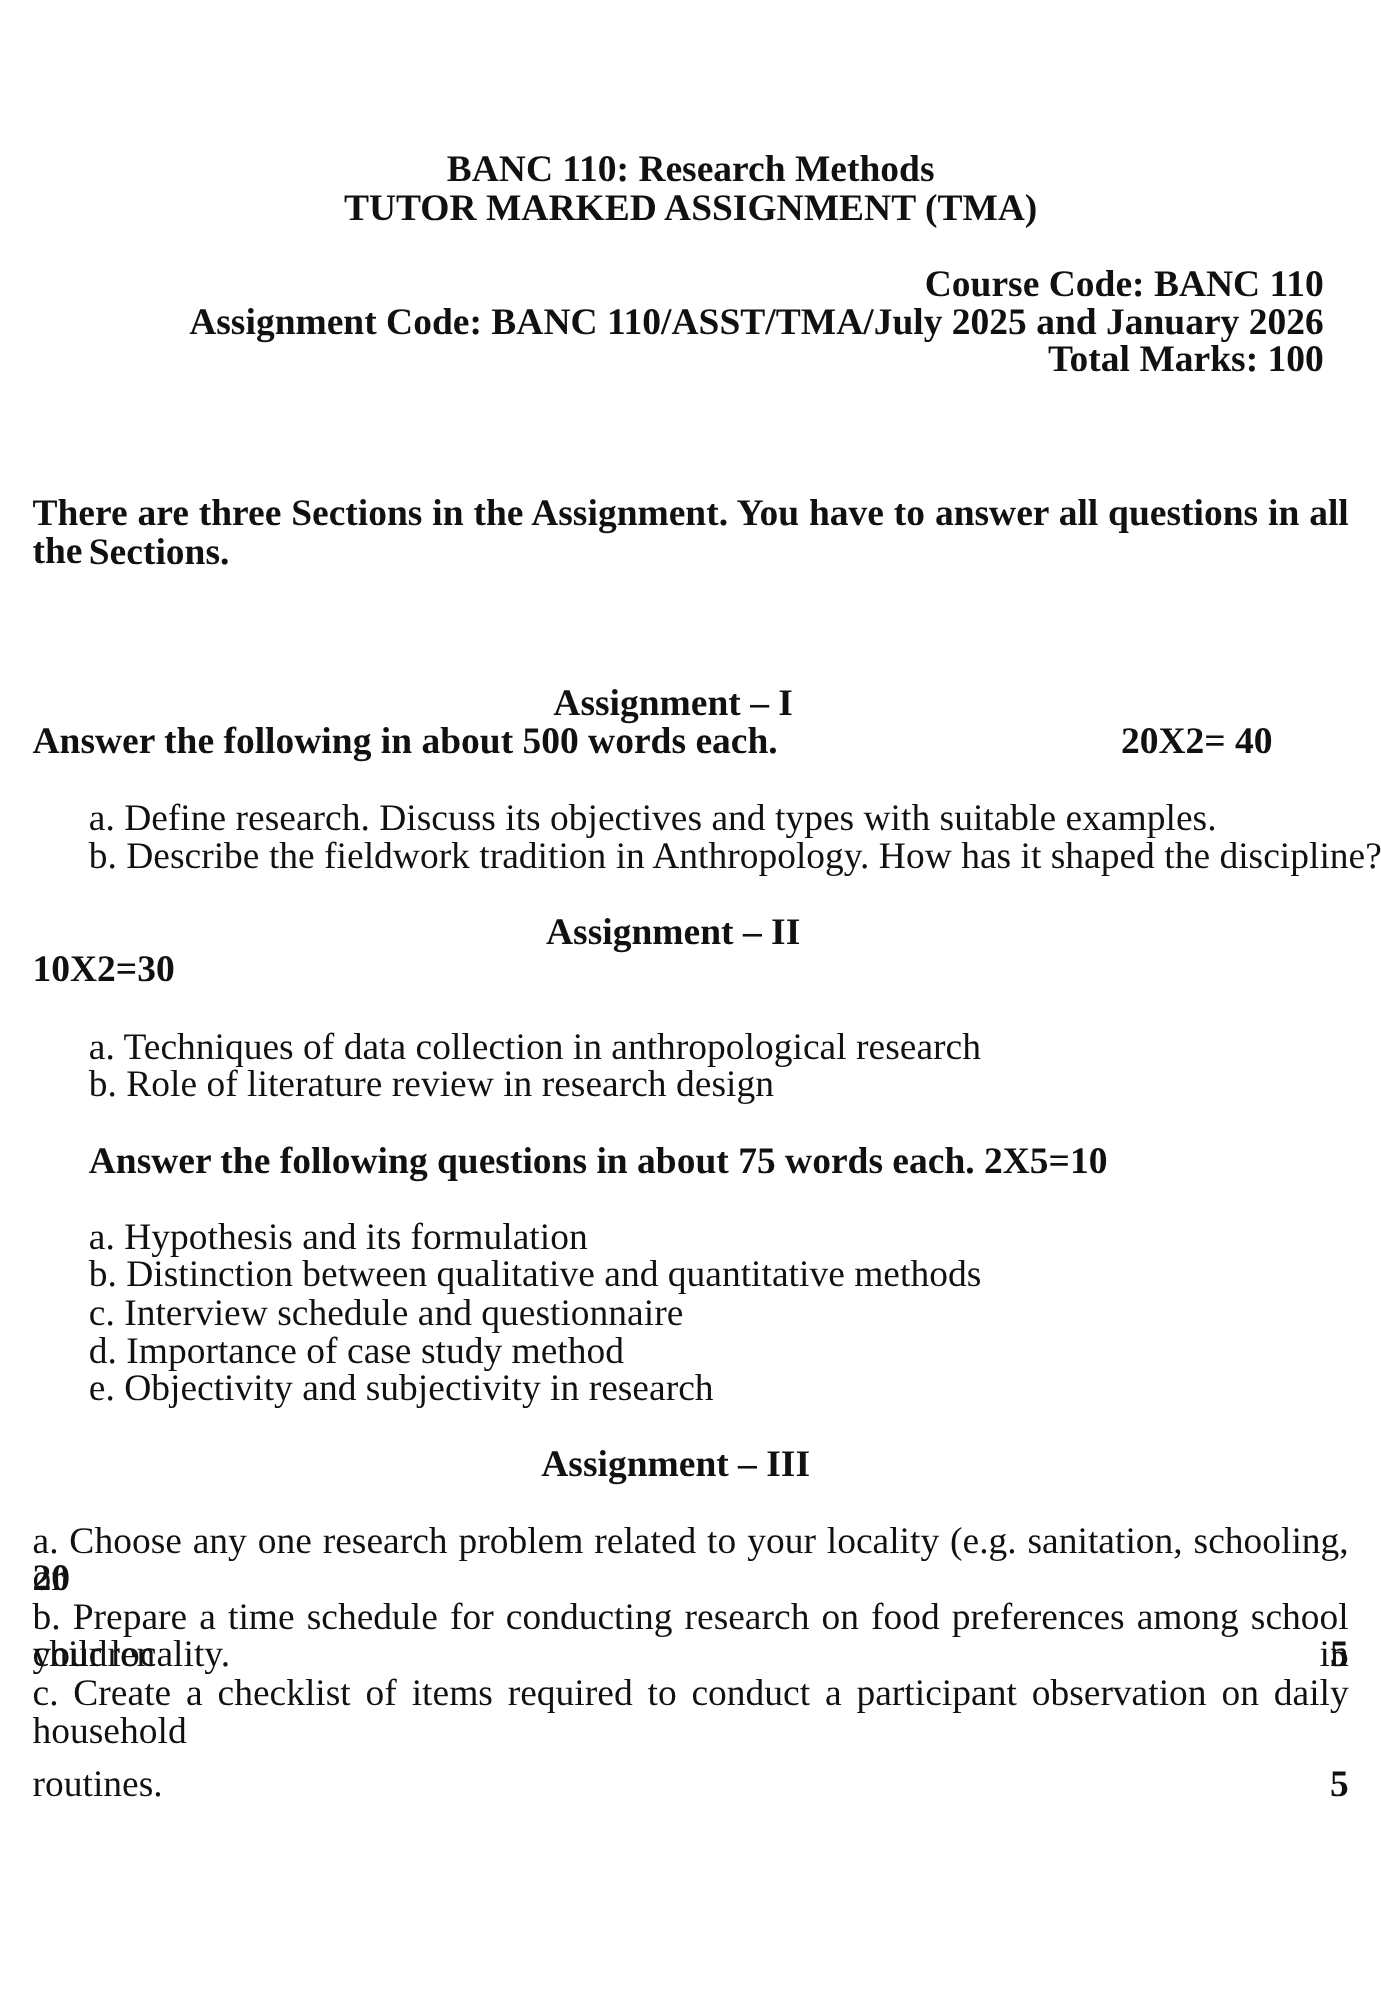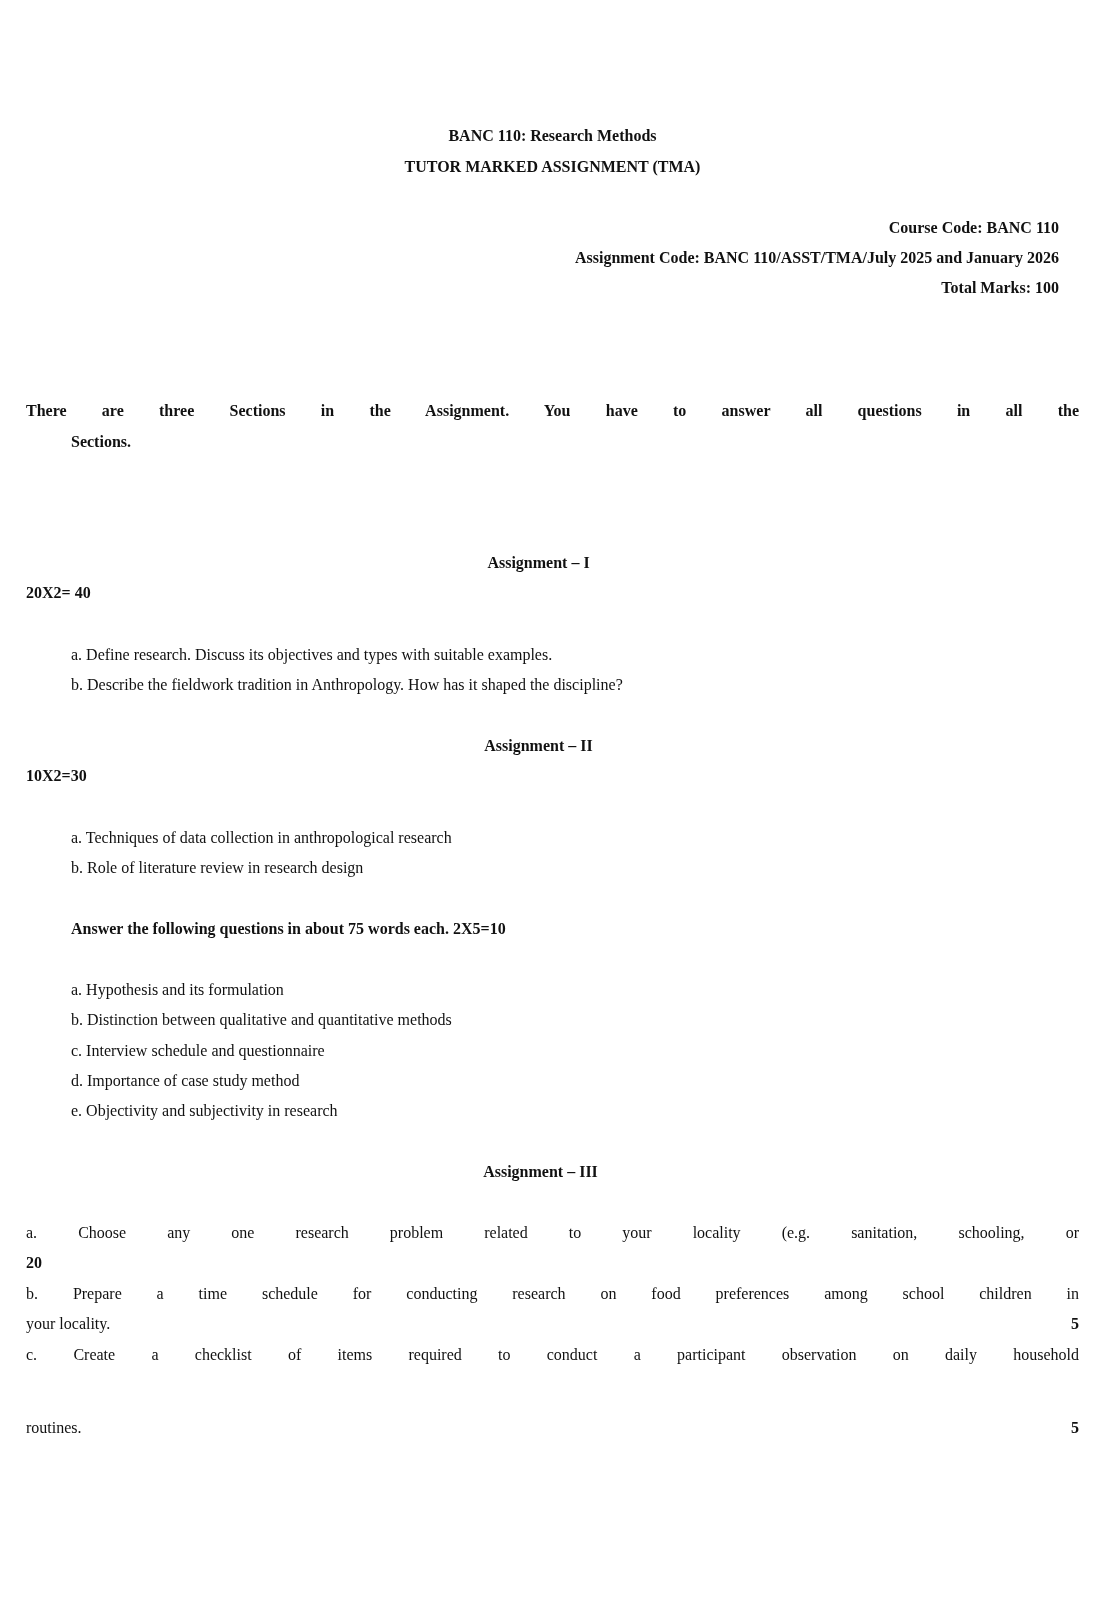--- a/index.html
+++ b/index.html
@@ -3,21 +3,21 @@
   <meta charset="utf-8">
   <style>
     html, body { margin: 0; padding: 0; background: #ffffff; }
     body {
       width: 1105px; height: 1600px; position: relative; overflow: hidden;
       font-family: "Liberation Serif", "DejaVu Serif", serif;
       color: #111111;
     }
     .abs { position: absolute; white-space: nowrap; }
     .b { font-weight: bold; }
-    .fs { font-size: 16px; line-height: 30px; }
+    .fs { font-size: 30px; line-height: 30px; }
     .center { left: 0; width: 1105px; text-align: center; }
     .right { right: 47px; text-align: right; }
     .left { left: 26px; margin-left: 45px; }
     .just {
       left: 26px; width: 1053px; white-space: normal;
       text-align: justify; text-align-last: justify;
     }
     .row { left: 26px; width: 1053px; display: flex; justify-content: space-between; }
   </style>
 </head>
@@ -30,20 +30,21 @@
 <div class="abs right fs b" style="top:243px; right:46px;">Assignment Code: BANC 110/ASST/TMA/July 2025 and January 2026</div>
 <div class="abs right fs b" style="top:273px; right:46px;">Total Marks: 100</div>
 
 <div class="abs just fs b" style="top:396px;">
   <span>There are three Sections in the Assignment. You have to answer all questions in all the</span>
 </div>
 <div class="abs left fs b" style="top:427px;">Sections.</div>
 
 <div class="abs center fs b" style="top:548px; left:-14px;">Assignment – I</div>
 <div class="abs row fs b" style="top:578px; width:992px;">
+  <span>Answer the following in about 500 words each.</span>
   <span>20X2= 40</span>
 </div>
 <div class="abs left fs" style="top:640px;">a. Define research. Discuss its objectives and types with suitable examples.</div>
 <div class="abs left fs" style="top:670px;">b. Describe the fieldwork tradition in Anthropology. How has it shaped the discipline?</div>
 
 <div class="abs center fs b" style="top:731px; left:-14px;">Assignment – II</div>
 <div class="abs row fs b" style="top:761px; width:990px;">
   <span>10X2=30</span>
 </div>
 <div class="abs left fs" style="top:823px;">a. Techniques of data collection in anthropological research</div>

